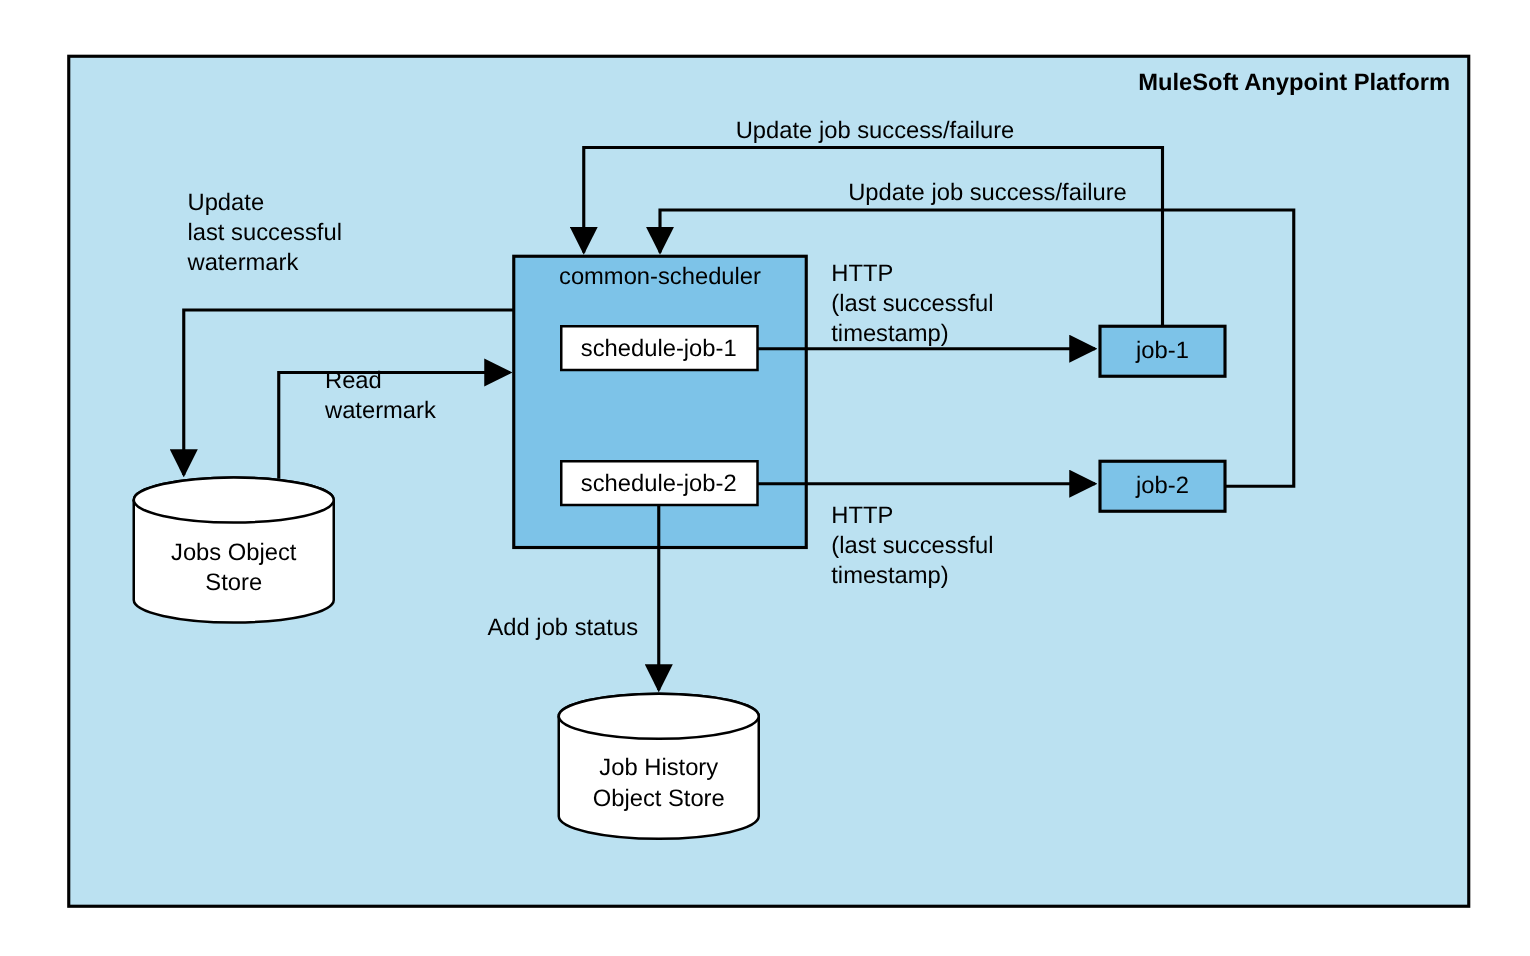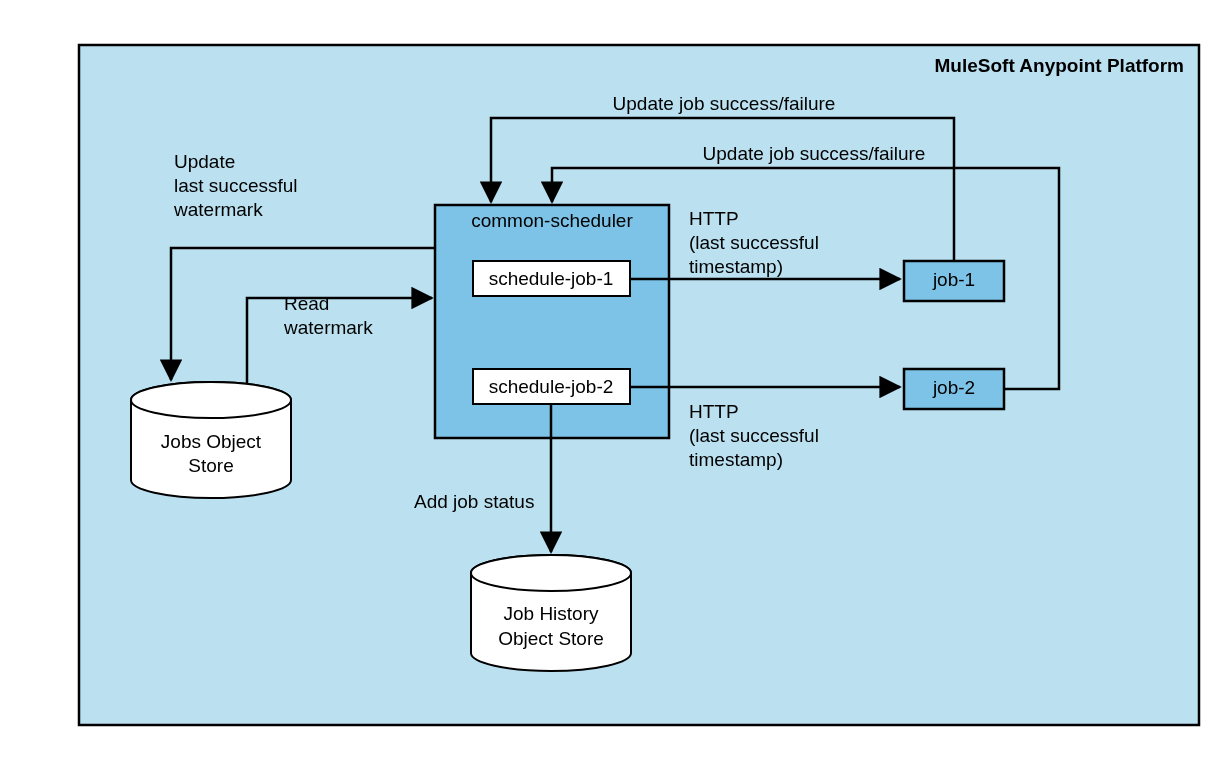--- a/index.html
+++ b/index.html
@@ -10,21 +10,20 @@
     width: 1224px;
     height: 765px;
     position: relative;
   }
   .canvas {
     position: absolute;
     left: 0;
     top: 0;
     width: 1172px;
     height: 765px;
-    padding-left: 24px;
   }
   svg { display: block; }
   text {
     font-family: Arial, Helvetica, sans-serif;
     font-size: 19px;
     fill: #000;
   }
   .bold { font-weight: 700; }
 </style>
 </head>

